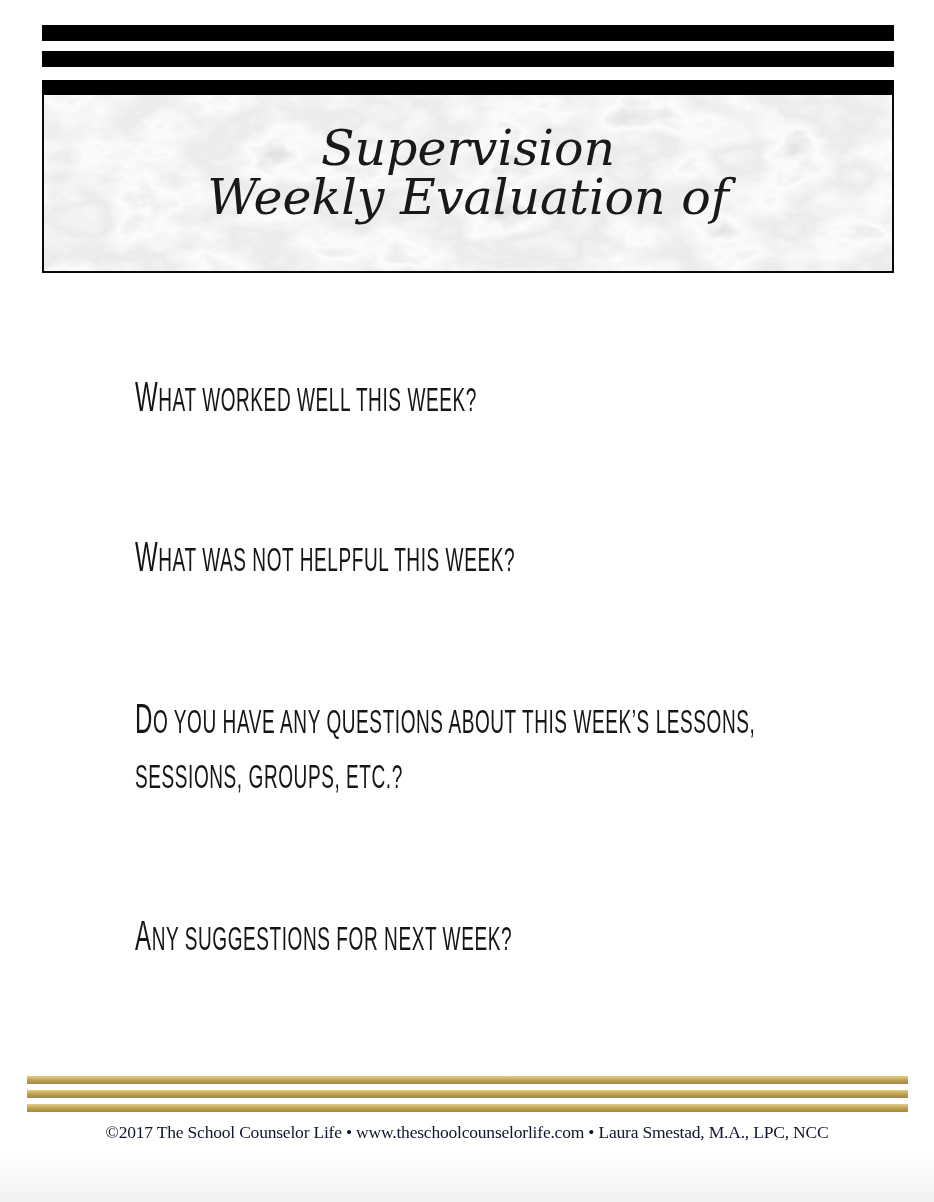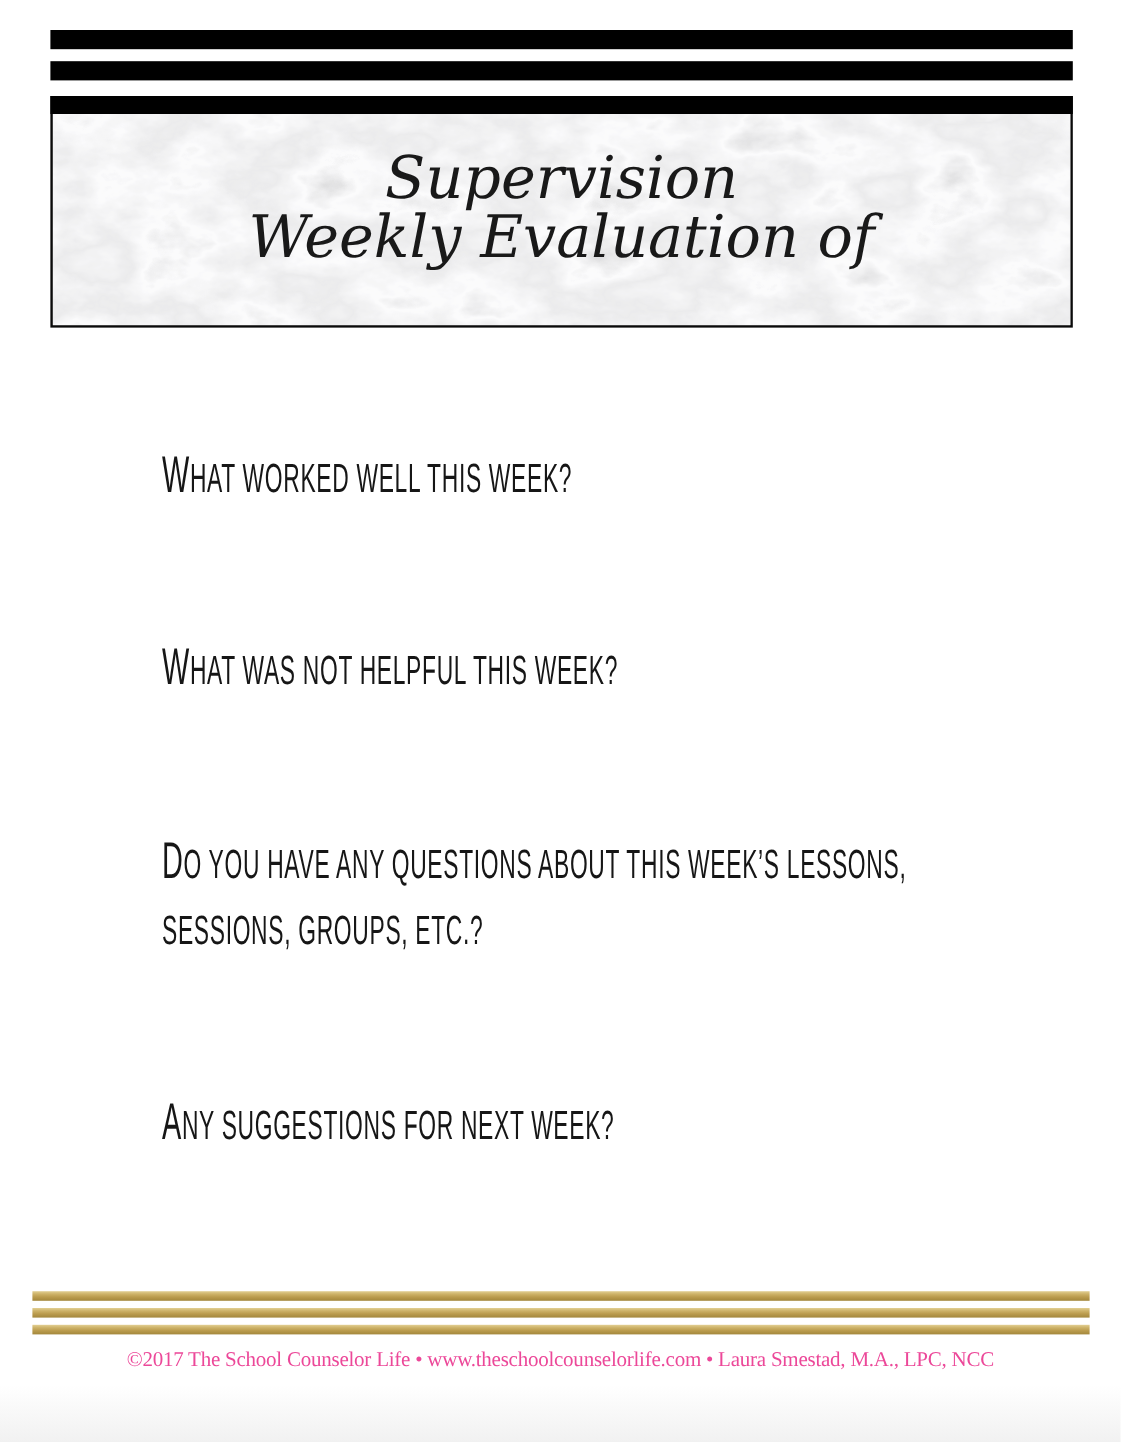--- a/index.html
+++ b/index.html
@@ -125,21 +125,21 @@
   .stripe-gold.g3 { top: 1104px; }
 
   
   .footer {
     position: absolute;
     left: 0; top: 1122px;
     width: 934px;
     text-align: center;
     font-family: "Liberation Serif", serif;
     font-size: 17.5px;
-    color: #ec4899;
+    color: #0f172a;
     letter-spacing: -0.2px;
     white-space: nowrap;
   }
 
   
   .bottom-shade {
     position: absolute;
     left: 0; bottom: 0;
     width: 934px;
     height: 48px;

